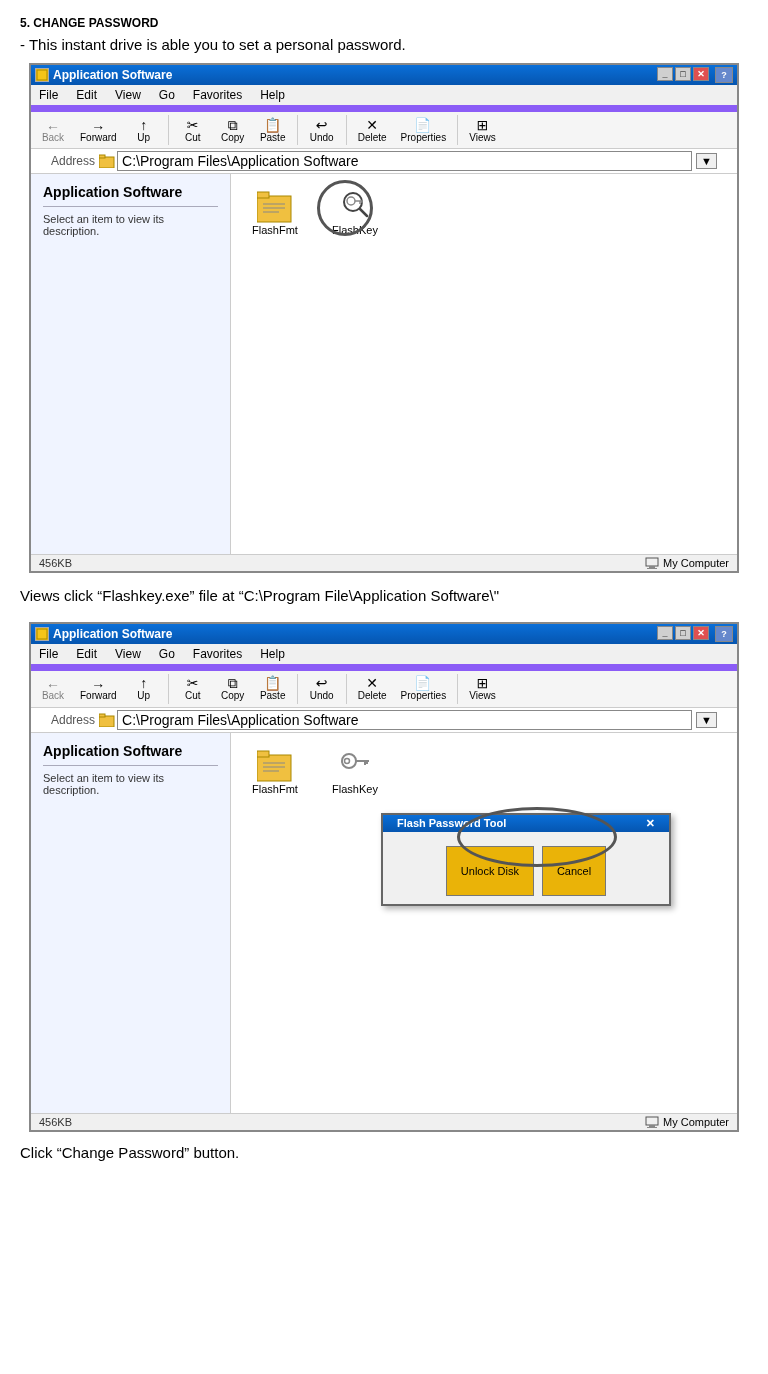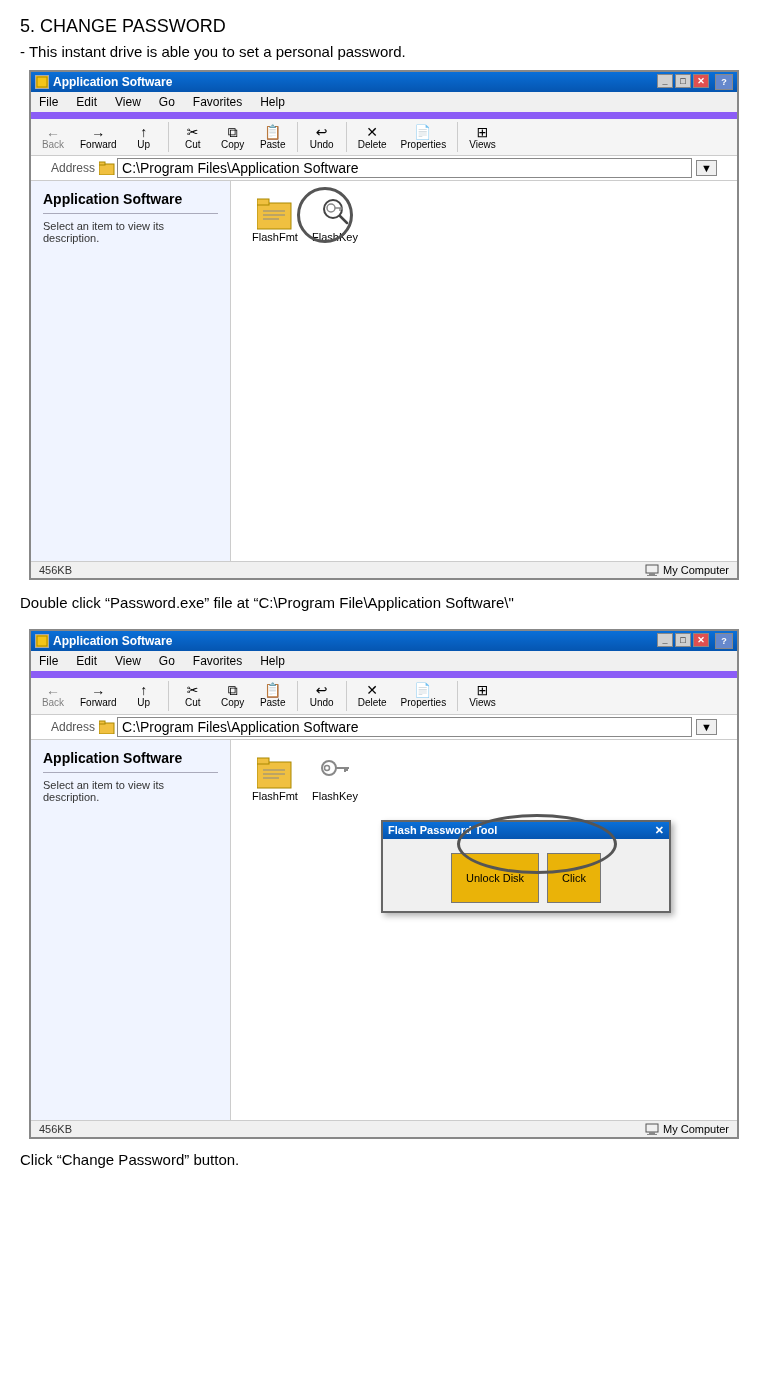--- a/index.html
+++ b/index.html
@@ -6,22 +6,22 @@
     body {
       width: 768px;
       background: #fff;
       font-family: Arial, sans-serif;
       font-size: 15px;
       color: #000;
       padding: 16px 20px;
     }
 
     h2 {
-      font-size: 18px;
-      font-weight: normal;
+      font-size: 12px;
+      font-weight: bold;
       margin-bottom: 6px;
     }
 
     .subtitle {
       font-size: 15px;
       margin-bottom: 10px;
     }
 
     
     .win-window {
@@ -182,20 +182,21 @@
 
     .sidebar-desc {
       font-size: 11px;
       color: #333;
     }
 
     .win-content {
       flex: 1;
       padding: 14px;
       display: flex;
+      gap: 20px;
       align-items: flex-start;
       position: relative;
     }
 
     .file-item {
       display: flex;
       flex-direction: column;
       align-items: center;
       font-size: 11px;
       width: 60px;
@@ -251,21 +252,21 @@
       background: #f0f0f0;
       border: 2px solid #666;
       font-size: 11px;
       z-index: 20;
       box-shadow: 3px 3px 6px rgba(0,0,0,0.3);
     }
 
     .pwd-titlebar {
       background: linear-gradient(to bottom, #0a6fd8, #0555b0);
       color: #fff;
-      padding: 2px 5px;
+      padding: 2px 14px;
       font-size: 11px;
       font-weight: bold;
       display: flex;
       justify-content: space-between;
       align-items: center;
     }
 
     .pwd-body {
       padding: 10px 12px 8px;
     }
@@ -476,21 +477,21 @@
       <svg width="14" height="12" viewBox="0 0 14 12">
         <rect x="1" y="1" width="12" height="8" fill="none" stroke="#555" stroke-width="1"></rect>
         <rect x="4" y="9" width="6" height="2" fill="#888"></rect>
         <rect x="2" y="11" width="10" height="1" fill="#888"></rect>
       </svg>
       <span>My Computer</span>
     </div>
   </div>
 </div>
 
-<p class="between-text">Double click “Password.exe” file at “C:\Program File\Application Software\"</p>
+<p class="between-text">Views click “Flashkey.exe” file at “C:\Program File\Application Software\"</p>
 
 <div class="win-window">
 
   <div class="win-titlebar">
     <div class="win-titlebar-left">
       <div class="win-titlebar-icon">
         <svg width="12" height="12" viewBox="0 0 12 12">
             <rect x="1" y="1" width="10" height="10" fill="#f5c518" stroke="#aa8800" stroke-width="1"></rect>
           </svg>
       </div>
@@ -606,21 +607,21 @@
       </div>
 
       <div class="pwd-dialog">
         <div class="pwd-titlebar">
           <span>Flash Password Tool</span>
           <span style="cursor:pointer;">✕</span>
         </div>
         <div class="pwd-body">
           <div class="pwd-btns-row">
             <button class="pwd-action-btn">Unlock Disk</button>
-            <button class="pwd-action-btn">Click</button>
+            <button class="pwd-action-btn">Cancel</button>
           </div>
         </div>
       </div>
 
       <div class="circle-highlight-pwd"></div>
     </div>
   </div>
 
   <div class="win-statusbar">
     <span class="status-left">456KB</span>

